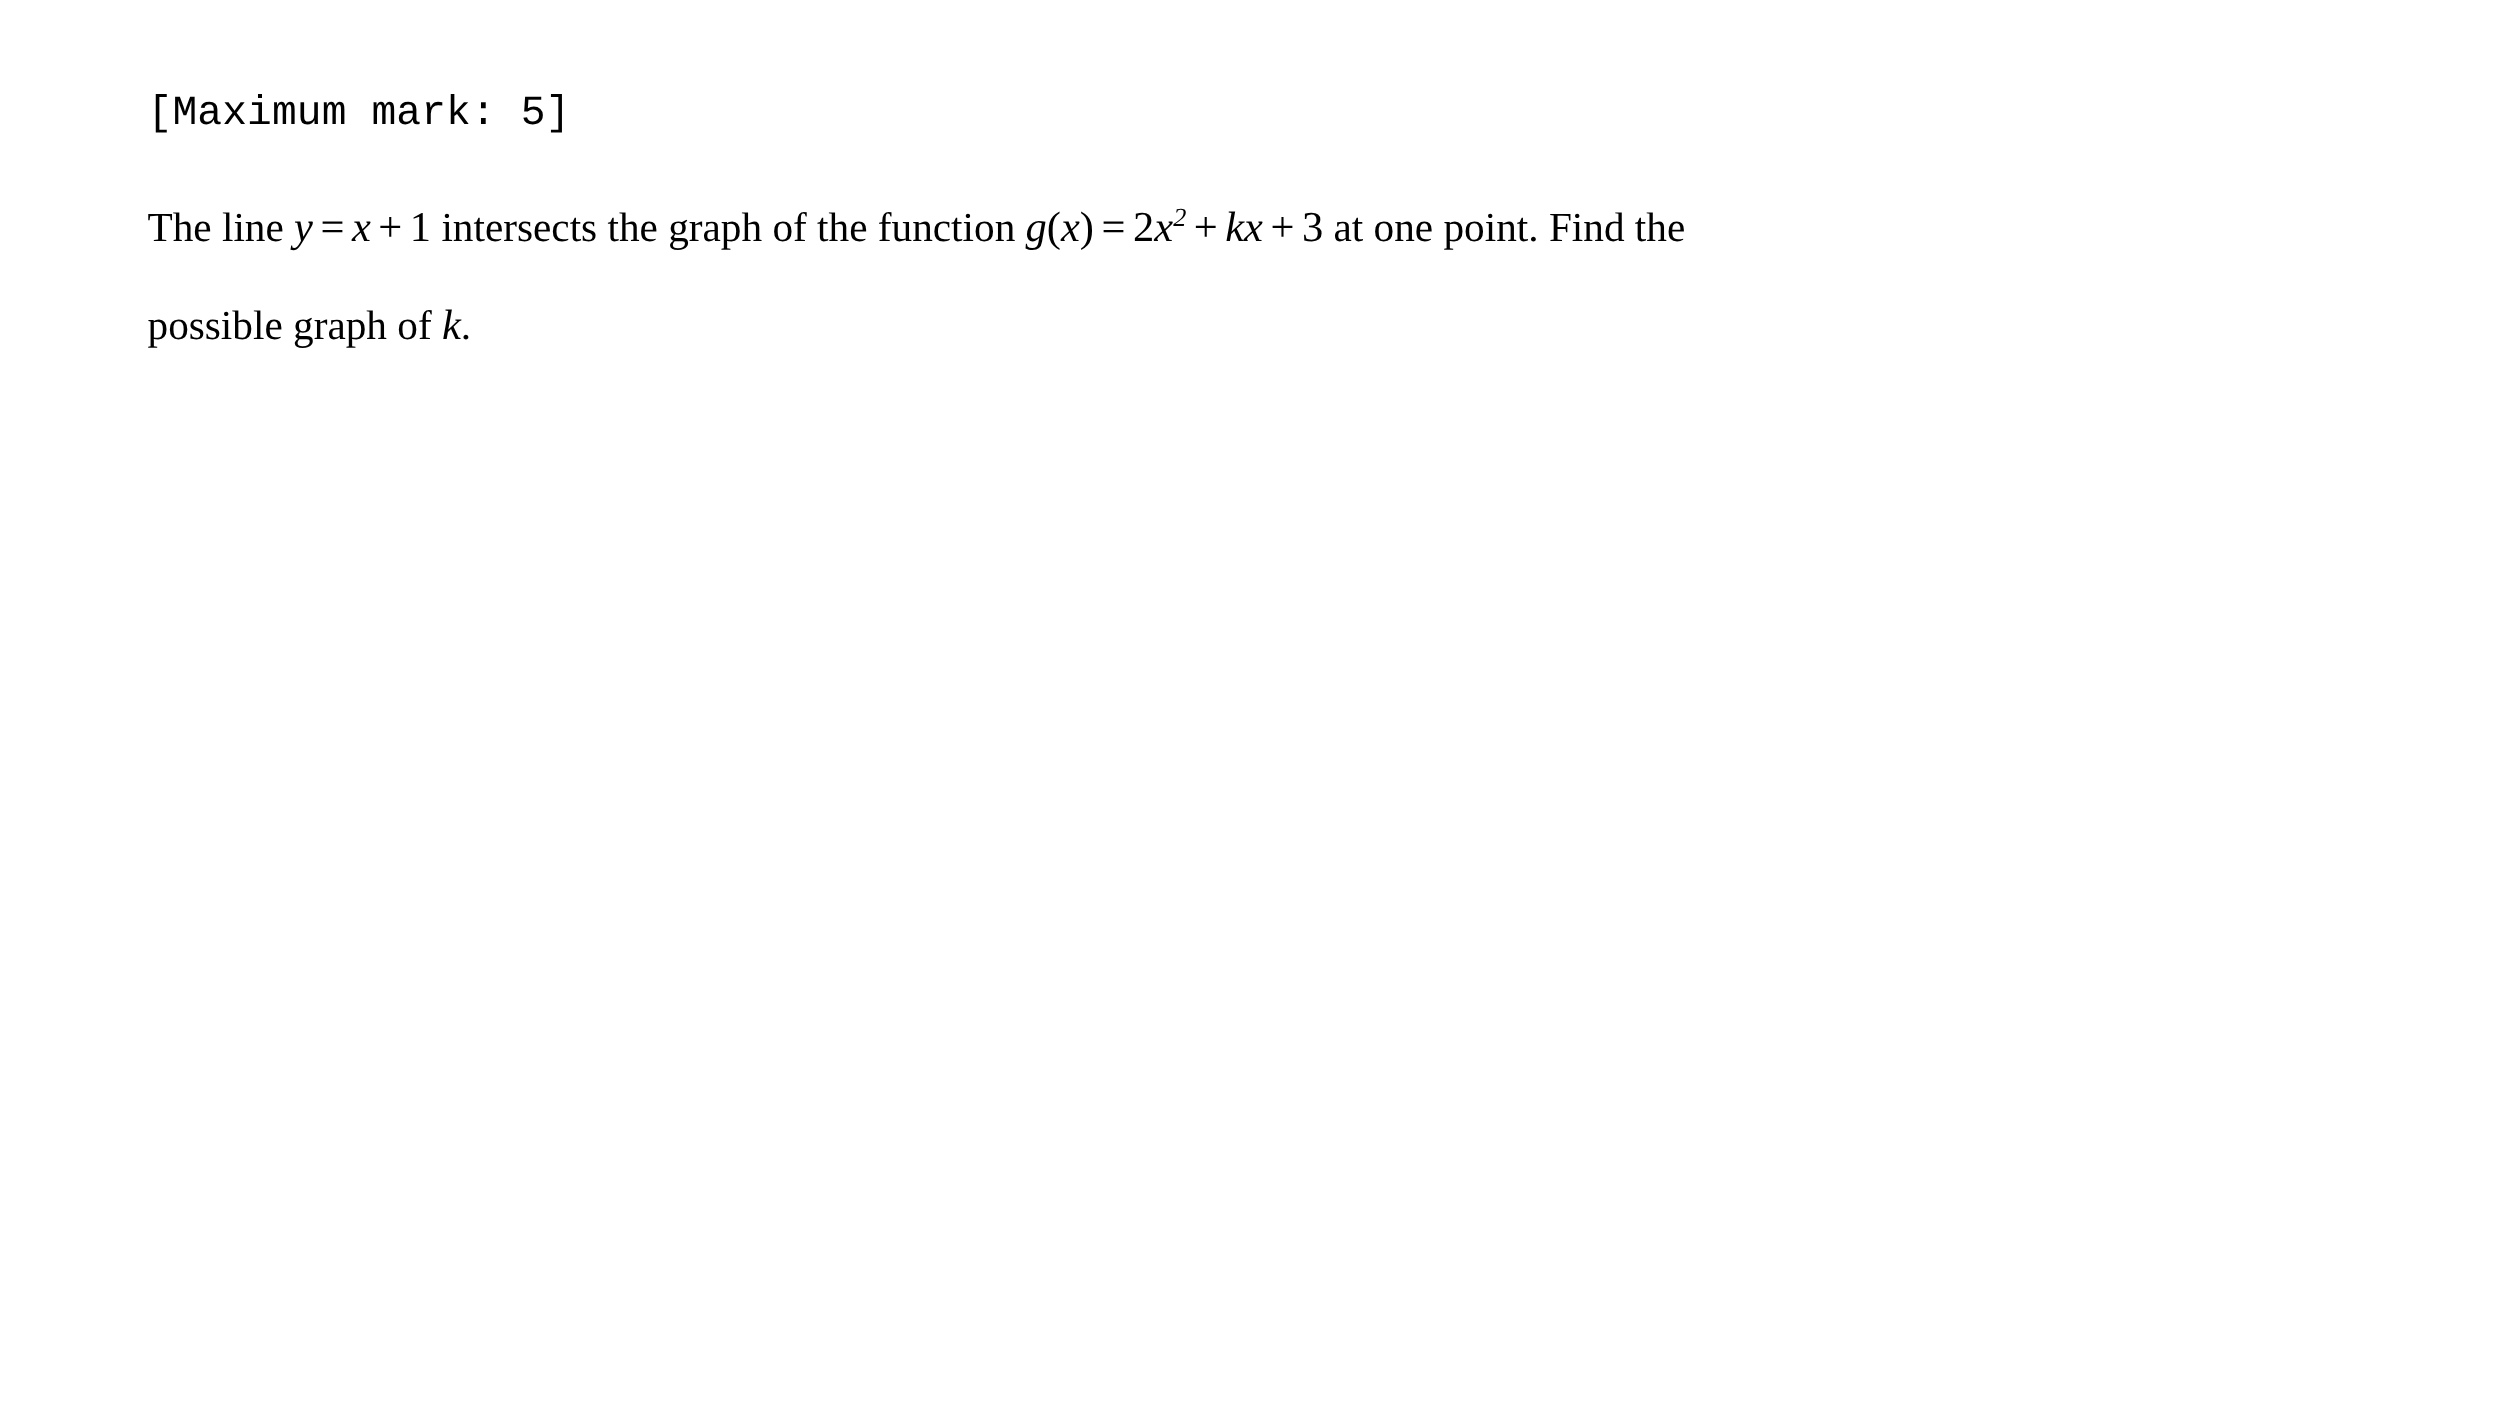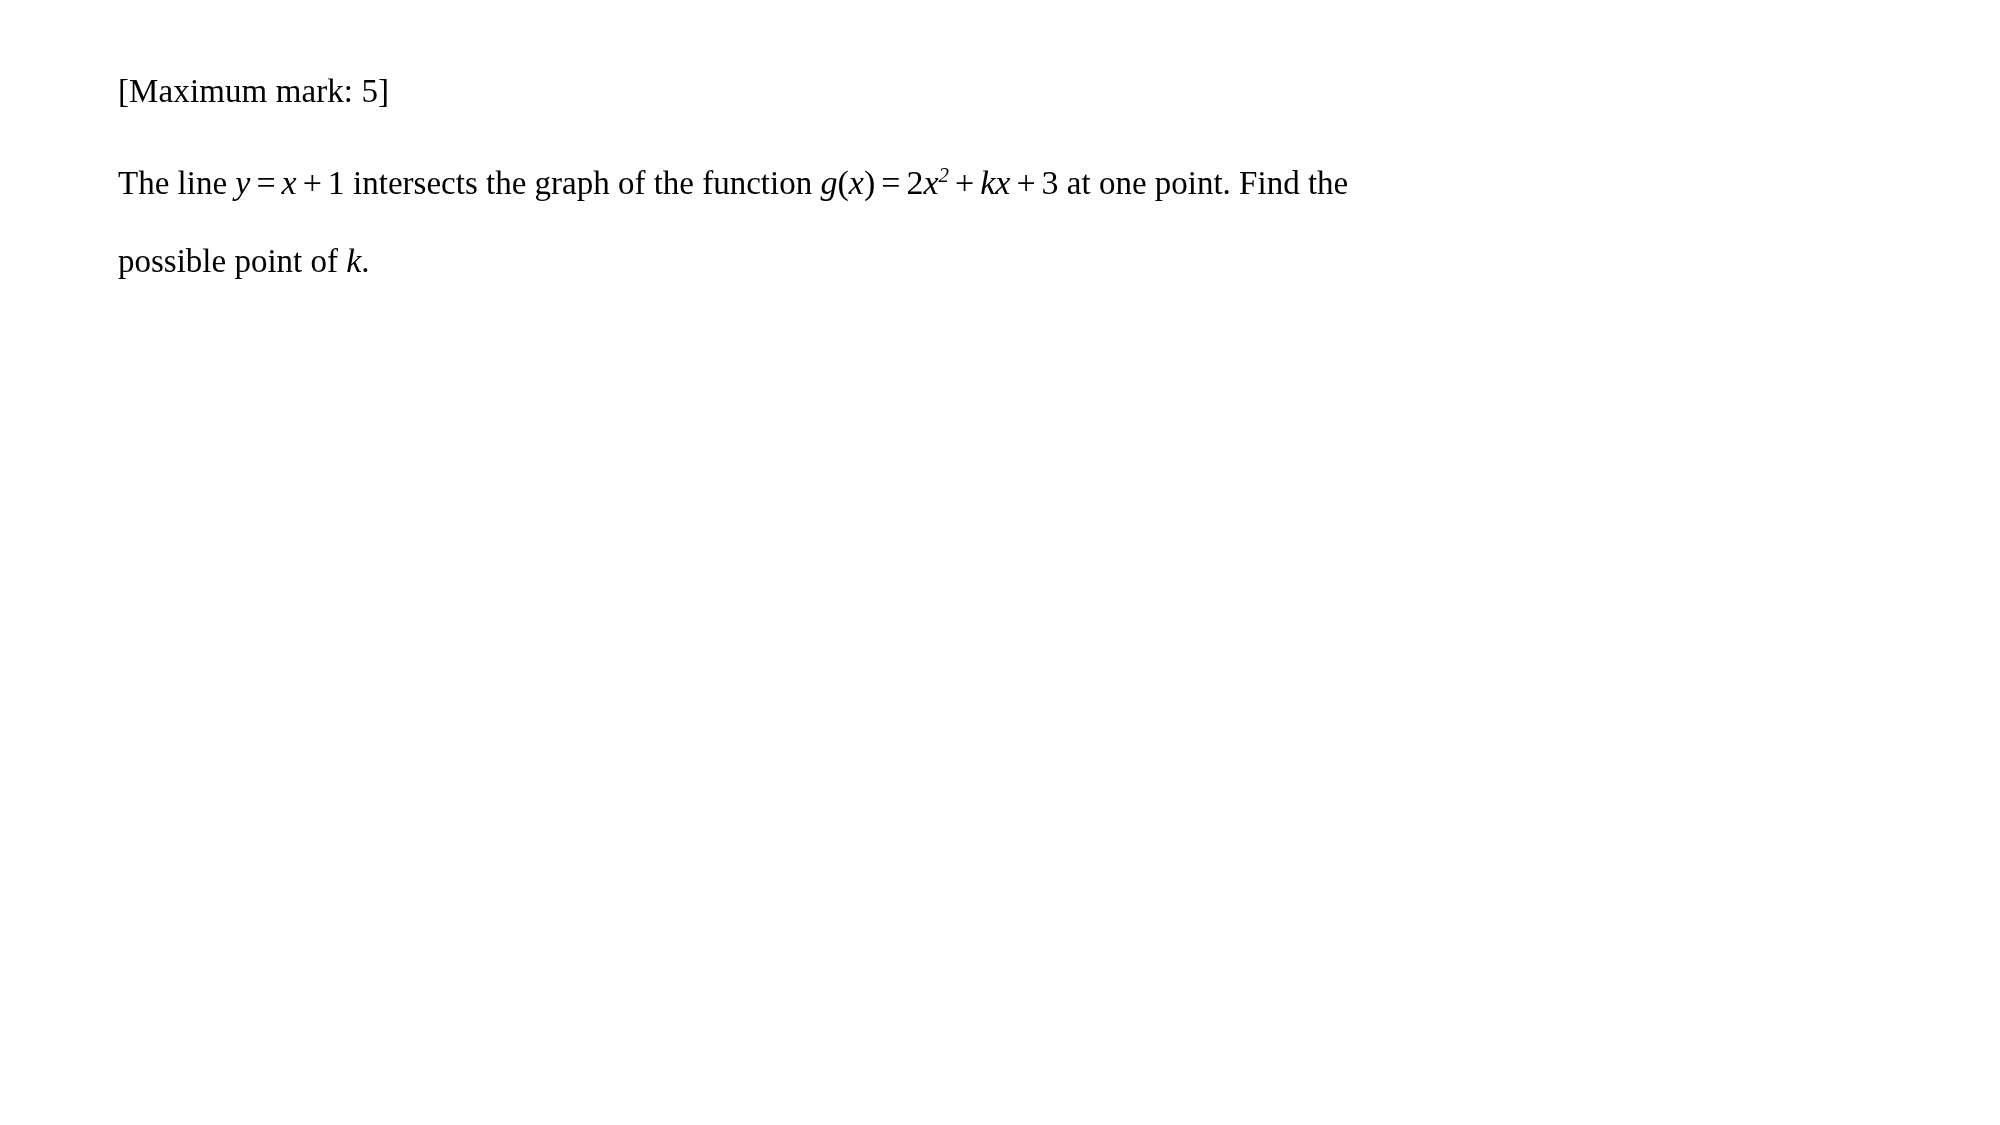--- a/index.html
+++ b/index.html
@@ -26,20 +26,21 @@
     left: 118px;
     top: 68px;
     width: 1760px;
   }
   .mark-line {
     font-size: 33px;
     line-height: 46px;
     letter-spacing: 0.1px;
     margin: 0 0 30px 0;
     white-space: nowrap;
+    font-family: Liberation Mono, monospace;
   }
   .question-body {
     font-size: 33px;
     line-height: 77px;
     max-width: 1760px;
   }
   .mathvar {
     font-family: "Liberation Serif", "DejaVu Serif", serif;
     font-style: italic;
     font-size: 34px;
@@ -72,17 +73,17 @@
 <body>
 
 <div class="page">
   <div class="content">
 
     <p class="mark-line">[Maximum mark: 5]</p>
 
     <div class="question-body">
       <span>The line </span><span class="nowrap"><span class="mathvar">y</span><span class="mathop">=</span><span class="mathvar">x</span><span class="mathop">+</span><span class="mathnum">1</span></span><span> intersects the graph of the function </span><span class="nowrap"><span class="mathvar">g</span><span class="mathparen">(</span><span class="mathvar">x</span><span class="mathparen">)</span><span class="mathop">=</span><span class="mathnum">2</span><span class="mathvar">x</span><sup class="exp">2</sup><span class="mathop">+</span><span class="mathvar">k</span><span class="mathvar">x</span><span class="mathop">+</span><span class="mathnum">3</span></span><span> at one point. Find the</span>
       <br>
-      <span>possible point of </span><span class="mathvar">k</span><span>.</span>
+      <span>possible graph of </span><span class="mathvar">k</span><span>.</span>
     </div>
 
   </div>
 </div>
 
 </body></html>

